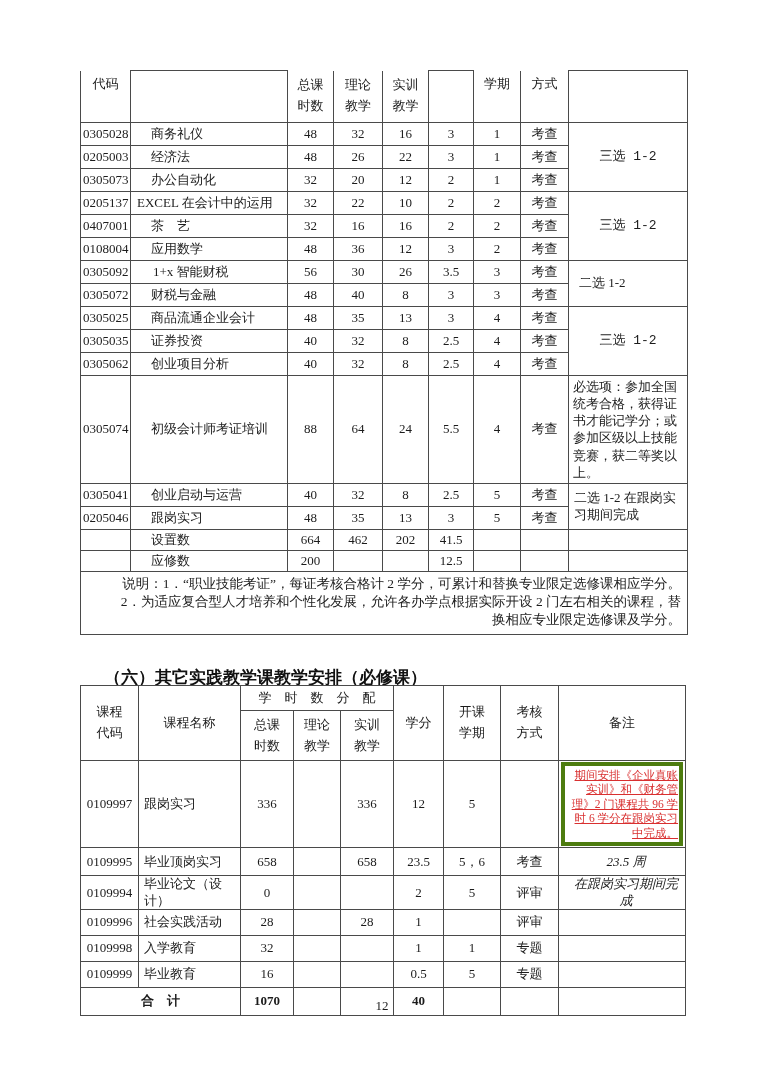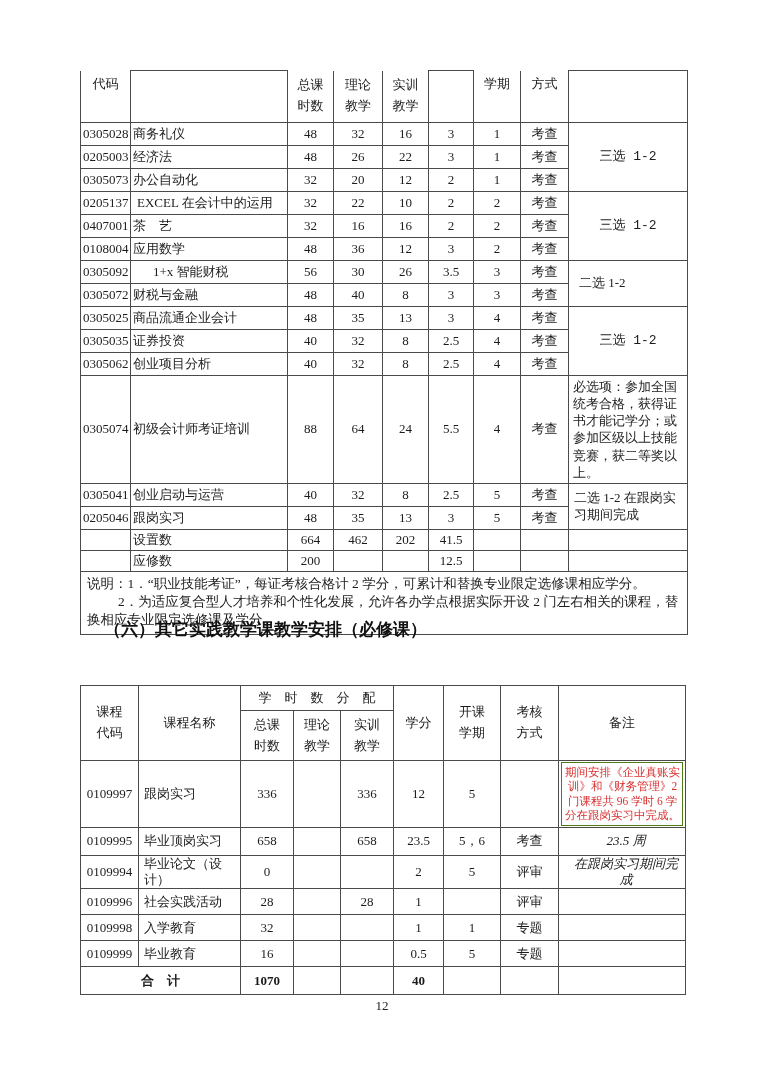--- a/index.html
+++ b/index.html
@@ -11,41 +11,41 @@
   table{border-collapse:collapse;table-layout:fixed;position:absolute;background:#fff;}
   td{
     border:1px solid #4a4a4a;font-size:13px;text-align:center;vertical-align:middle;
     padding:0 2px;overflow:hidden;line-height:1.25;
   }
   
   .t1{left:80px;top:70px;width:607px;}
   .t1 .noTop{border-top:none;}
   .vTop{vertical-align:top;padding-top:5px;}
   .pre{white-space:pre-line;line-height:1.6;}
-  .nm{text-align:left;padding-left:2px;}
+  .nm{text-align:left;padding-left:20px;}
   .hH1{height:52px;} .hR{height:23px;} .hT{height:105px;} .hS{height:21px;}
   .rkC{text-align:center;font-family:Liberation Mono, monospace;}
   .rkL{text-align:left;padding-left:10px;margin-left:24px;}
   .rkL2{text-align:left;padding:2px 4px;line-height:1.32;}
-  .notesCell{text-align:left;padding:3px 6px 5px 6px;font-size:13.5px;line-height:1.33;}
+  .notesCell{text-align:right;padding:3px 6px 5px 6px;font-size:13.5px;line-height:1.33;}
   .indent{text-indent:2.3em;}
   
   .title2{
-    position:absolute;left:104px;top:618px;font-size:17px;font-weight:bold;
+    position:absolute;left:104px;top:666px;font-size:17px;font-weight:bold;
     font-family:"Liberation Sans","DejaVu Sans",sans-serif;color:#111;
   }
   
   .t2{left:80px;top:685px;width:605px;}
   .t2 .nm{padding-left:5px;}
   .h25{height:25px;} .h50{height:50px;}
   .hA{height:66px;} .hB{height:28px;} .hC{height:26px;} .hTot{height:28px;}
   .t2 .rk{text-align:center;padding-left:10px;font-style:italic;}
   .redBox{
-    border:1px solid #4d7c0f;color:#d93030;text-align:center;
-    font-size:11.5px;line-height:1.26;padding:2px 1px 2px 2px;margin:1px 0;
+    border:4px solid #4d7c0f;color:#d93030;text-align:right;
+    font-size:11.5px;line-height:1.26;padding:2px 1px 2px 2px;margin:1px 0;text-decoration:underline;
   }
   .bold{font-weight:bold;}
   .pageNum{position:absolute;top:998px;left:0;width:764px;text-align:center;font-size:13px;}
 </style>
 </head>
 <body>
 
 <table class="t1">
   <colgroup>
     <col style="width:50px">

